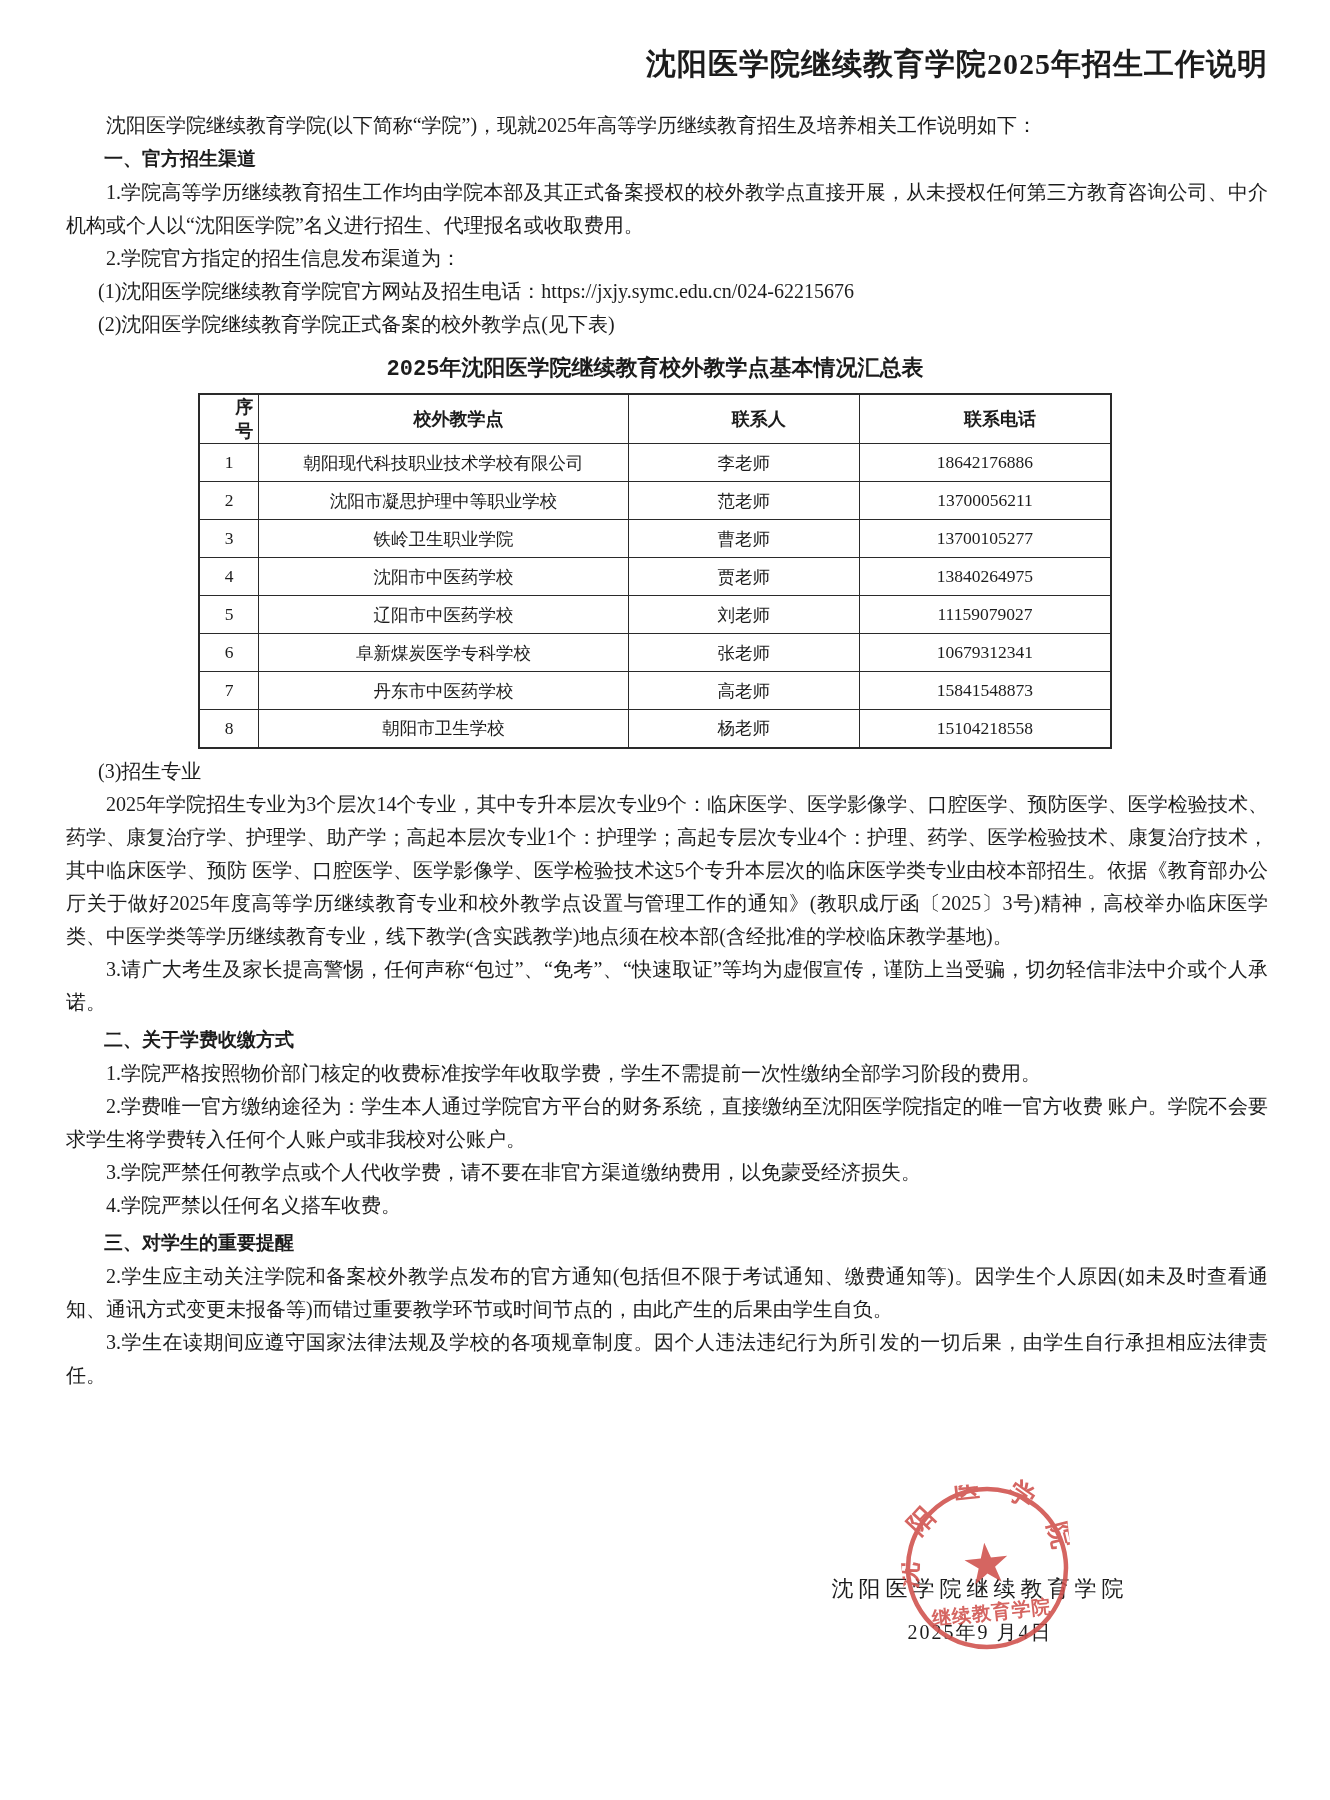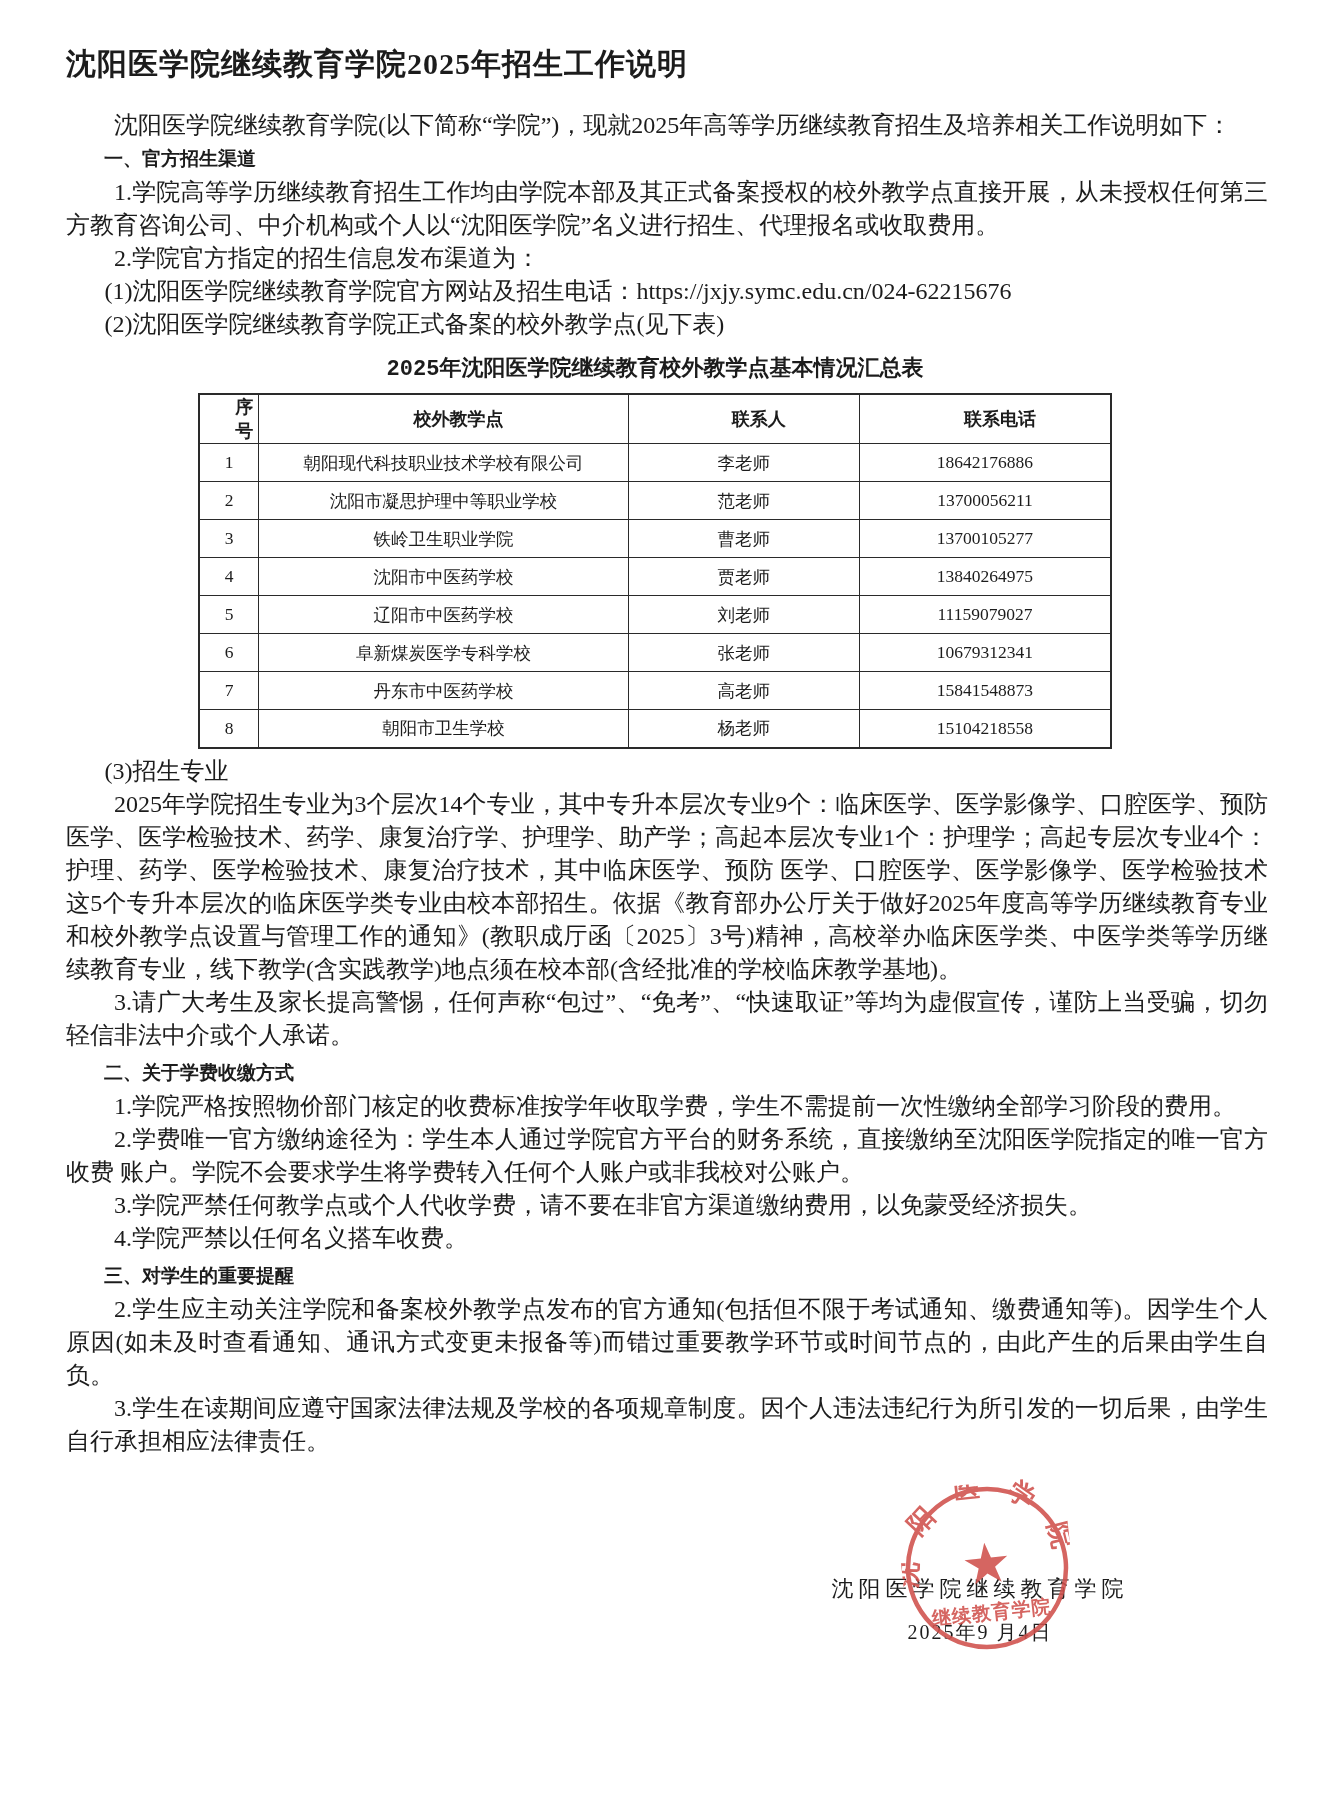--- a/index.html
+++ b/index.html
@@ -9,28 +9,28 @@
     position: relative;
     font-family: "Liberation Serif", "DejaVu Serif", serif;
     color: #1c1c1c;
     overflow: hidden;
   }
   .page {
     position: absolute; inset: 0;
     padding: 44px 62px 0 66px;
   }
   .doc-title {
-    text-align: left;
+    text-align: right;
     font-size: 30px;
     font-weight: bold;
     letter-spacing: 1px;
     margin-bottom: 24px;
   }
   .line {
-    font-size: 24px;
+    font-size: 20px;
     line-height: 33px;
     text-align: justify;
   }
   .indent2 { text-indent: 2em; }
   .indent16 { text-indent: 1.6em; }
   .heading {
     font-family: "Liberation Sans", "DejaVu Sans", sans-serif;
     font-weight: bold;
     font-size: 19px;
     line-height: 34px;

